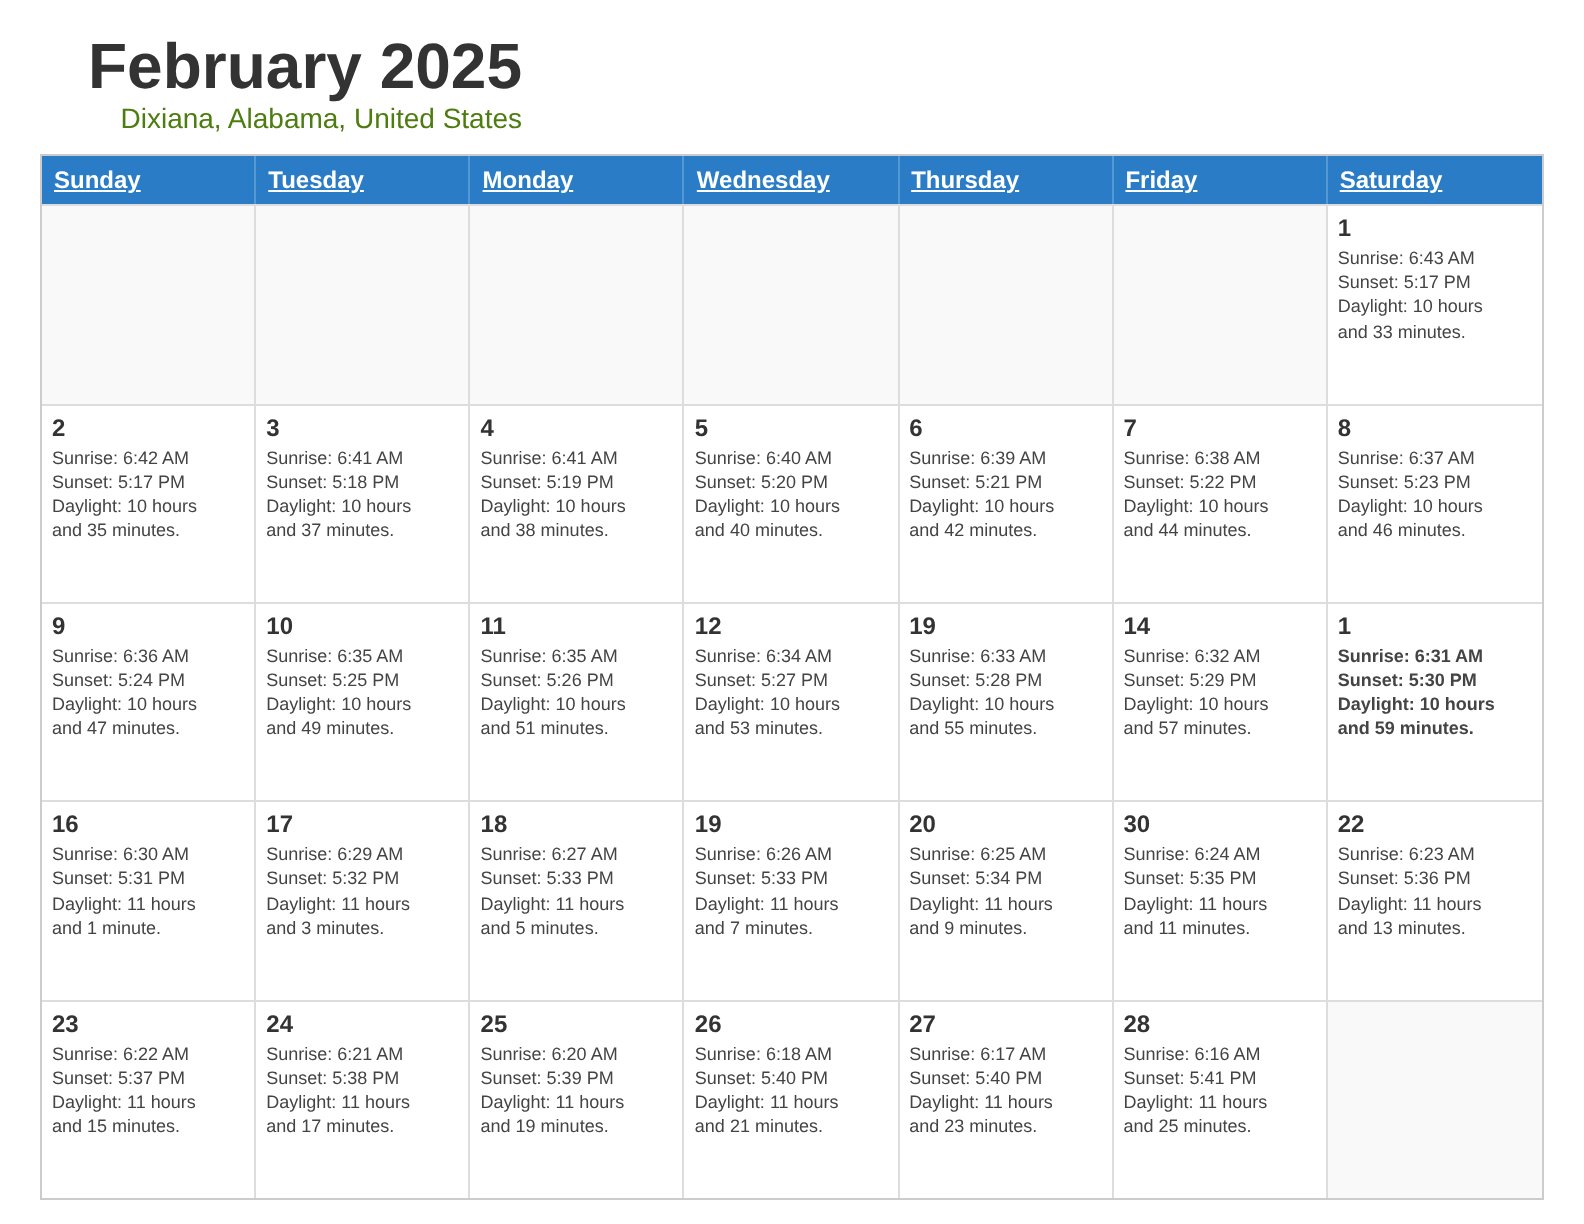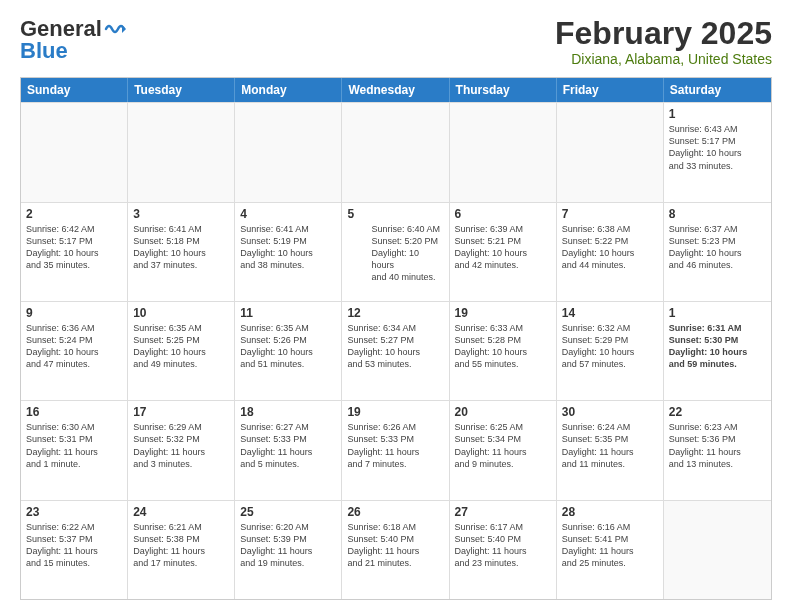--- a/index.html
+++ b/index.html
@@ -53,20 +53,21 @@
       grid-template-columns: repeat(7, 1fr);
       background: #2a7cc7;
     }
     .cal-header-cell {
       color: #fff;
       font-size: 12px;
       font-weight: bold;
       padding: 5px 6px;
       border-right: 1px solid #5599d4;
       text-align: left;
+      text-decoration: underline;
     }
     .cal-header-cell:last-child { border-right: none; }
     .cal-body {
       flex: 1;
       display: flex;
       flex-direction: column;
     }
     .cal-row {
       flex: 1;
       display: grid;
@@ -104,30 +105,20 @@
     .logo-wave {
       width: 22px;
       height: 16px;
     }
   </style>
 </head>
 <body>
 
 <div class="page">
   <div class="header">
-    <div class="logo">
-      <div class="logo-container">
-        <span style="font-size:22px;font-weight:bold;color:#333;">General</span>
-        <svg class="logo-wave" viewBox="0 0 22 16" xmlns="http://www.w3.org/2000/svg">
-          <path d="M2 8 Q5 2, 8 8 Q11 14, 14 8 Q17 2, 20 8" stroke="#2a7cc7" stroke-width="2.5" fill="none" stroke-linecap="round"></path>
-          <polygon points="18,4 22,8 18,12" fill="#2a7cc7"></polygon>
-        </svg>
-      </div>
-      <span style="font-size:22px;font-weight:bold;color:#2a7cc7;margin-top:-4px;">Blue</span>
-    </div>
     <div class="title-block">
       <div class="month-title">February 2025</div>
       <div class="location">Dixiana, Alabama, United States</div>
     </div>
   </div>
 
   <div class="calendar">
     <div class="cal-header">
       <div class="cal-header-cell">Sunday</div>
       <div class="cal-header-cell">Tuesday</div>
@@ -170,21 +161,21 @@
           </div>
           <div class="cal-cell">
             <span class="day-num">4</span>
             <div class="day-info" style="white-space: pre-line;">Sunrise: 6:41 AM
 Sunset: 5:19 PM
 Daylight: 10 hours
 and 38 minutes.</div>
           </div>
           <div class="cal-cell">
             <span class="day-num">5</span>
-            <div class="day-info" style="white-space: pre-line; margin-left: 24px;">Sunrise: 6:40 AM
+            <div class="day-info" style="white-space: pre-line;">Sunrise: 6:40 AM
 Sunset: 5:20 PM
 Daylight: 10 hours
 and 40 minutes.</div>
           </div>
           <div class="cal-cell">
             <span class="day-num">6</span>
             <div class="day-info" style="white-space: pre-line;">Sunrise: 6:39 AM
 Sunset: 5:21 PM
 Daylight: 10 hours
 and 42 minutes.</div>

